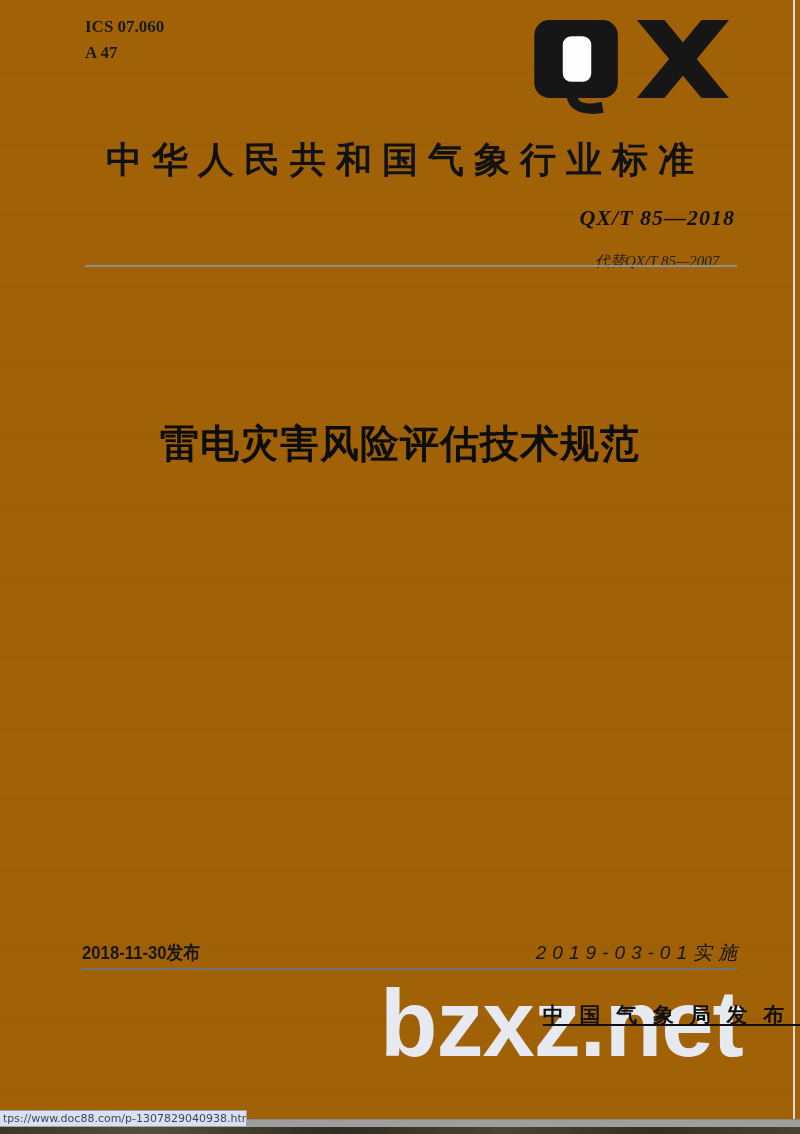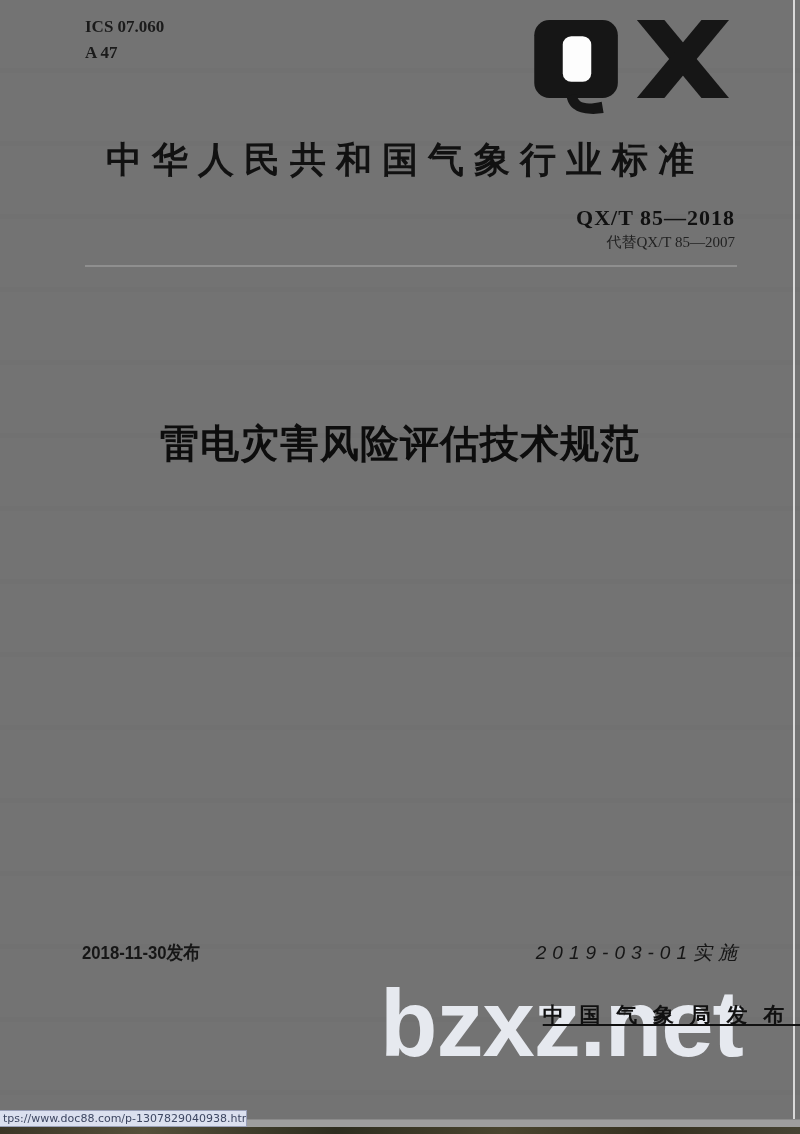--- a/index.html
+++ b/index.html
@@ -1,34 +1,34 @@
 <!DOCTYPE html>
 <html><head>
 <meta charset="utf-8">
 <style>
   html,body{margin:0;padding:0;}
   body{width:800px;height:1134px;overflow:hidden;background:#fff;
        font-family:"Liberation Sans",sans-serif;}
-  .page{position:relative;width:800px;height:1134px;background:#737373;overflow:hidden;}
+  .page{position:relative;width:800px;height:1134px;background:#a16207;overflow:hidden;}
   
   .scan-bands{position:absolute;inset:0;pointer-events:none;
     background:repeating-linear-gradient(180deg,rgba(0,0,0,0) 0 68px,rgba(0,0,0,0.02) 68px 73px);}
   .right-edge{position:absolute;top:0;height:1119px;right:5px;width:2px;background:#d9d9d9;}
 
   .ics-block{position:absolute;left:85px;top:14px;
     font-family:"Liberation Serif",serif;font-weight:bold;font-size:17px;color:#1a1a1a;line-height:26px;}
   .qx-logo{position:absolute;top:20px;right:66px;width:200px;height:95px;}
 
   .std-heading{position:absolute;left:0;top:136px;width:100%;text-align:center;
     font-size:36px;font-weight:bold;color:#111;letter-spacing:10px;padding-left:10px;box-sizing:border-box;}
 
-  .std-no-block{position:absolute;right:65px;top:205px;text-align:right;
-    font-family:"Liberation Serif",serif;color:#111;}
+  .std-no-block{position:absolute;right:65px;top:205px;text-align:center;
+    font-family:"Liberation Serif",serif;color:#111;font-style:italic;}
   .std-no{font-size:22px;font-weight:bold;letter-spacing:1px;}
-  .std-replaces{font-size:15px;margin-top:2px;color:#222;}
+  .std-replaces{font-size:15px;margin-top:21px;color:#222;}
 
   .rule{position:absolute;left:85px;top:265px;width:652px;height:2px;background:#8f8f8f;}
 
   .title-cn{position:absolute;left:0;top:417px;width:100%;text-align:center;
     font-size:39px;font-weight:bold;color:#0d0d0d;letter-spacing:1px;}
   .title-en{position:absolute;left:0;top:496px;width:100%;text-align:center;
     font-family:"Liberation Serif",serif;font-size:19px;font-weight:bold;color:#1a1a1a;word-spacing:7px;}
 
   .date-row{position:absolute;left:82px;top:942px;width:655px;height:26px;
     border-bottom:2px solid #737373;z-index:2;}

